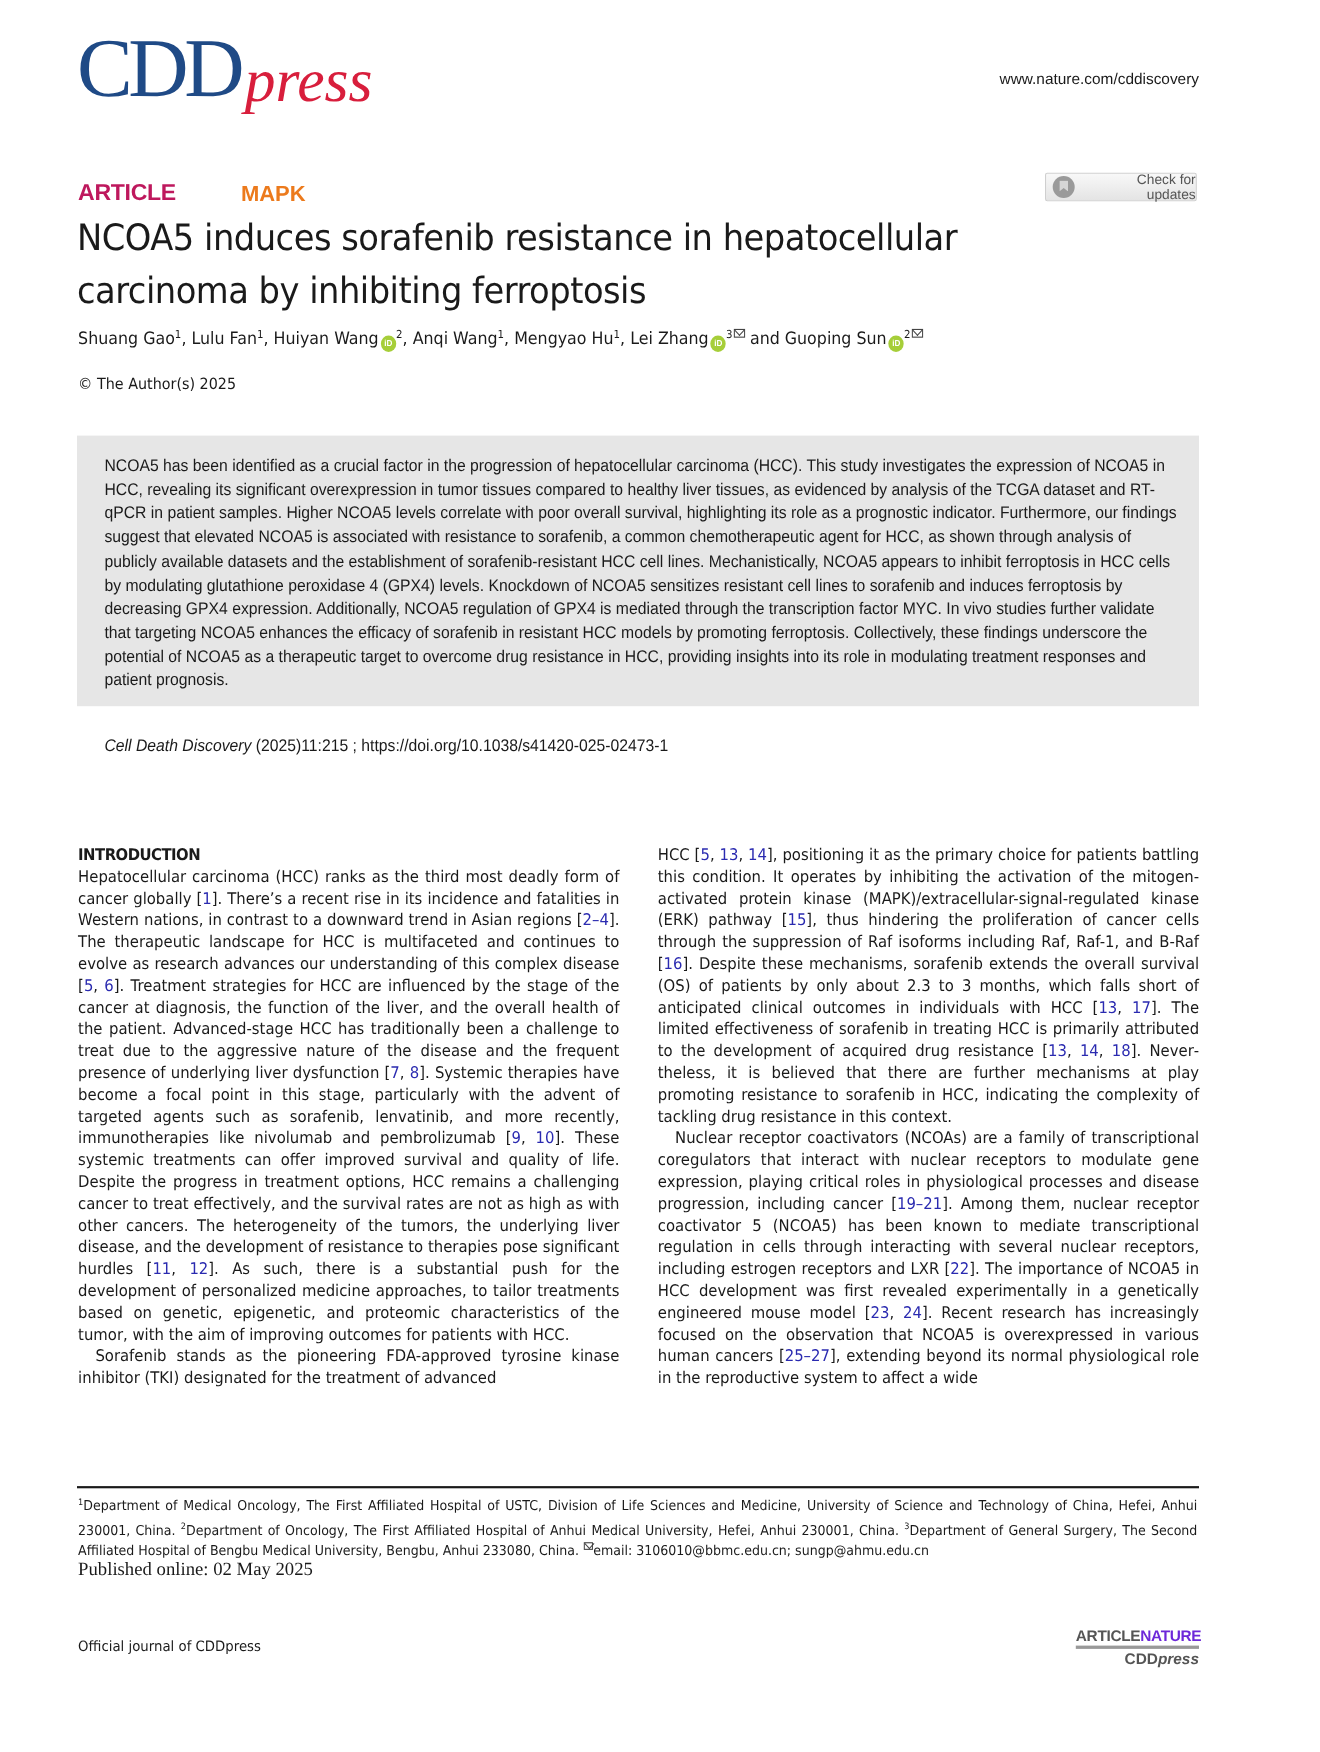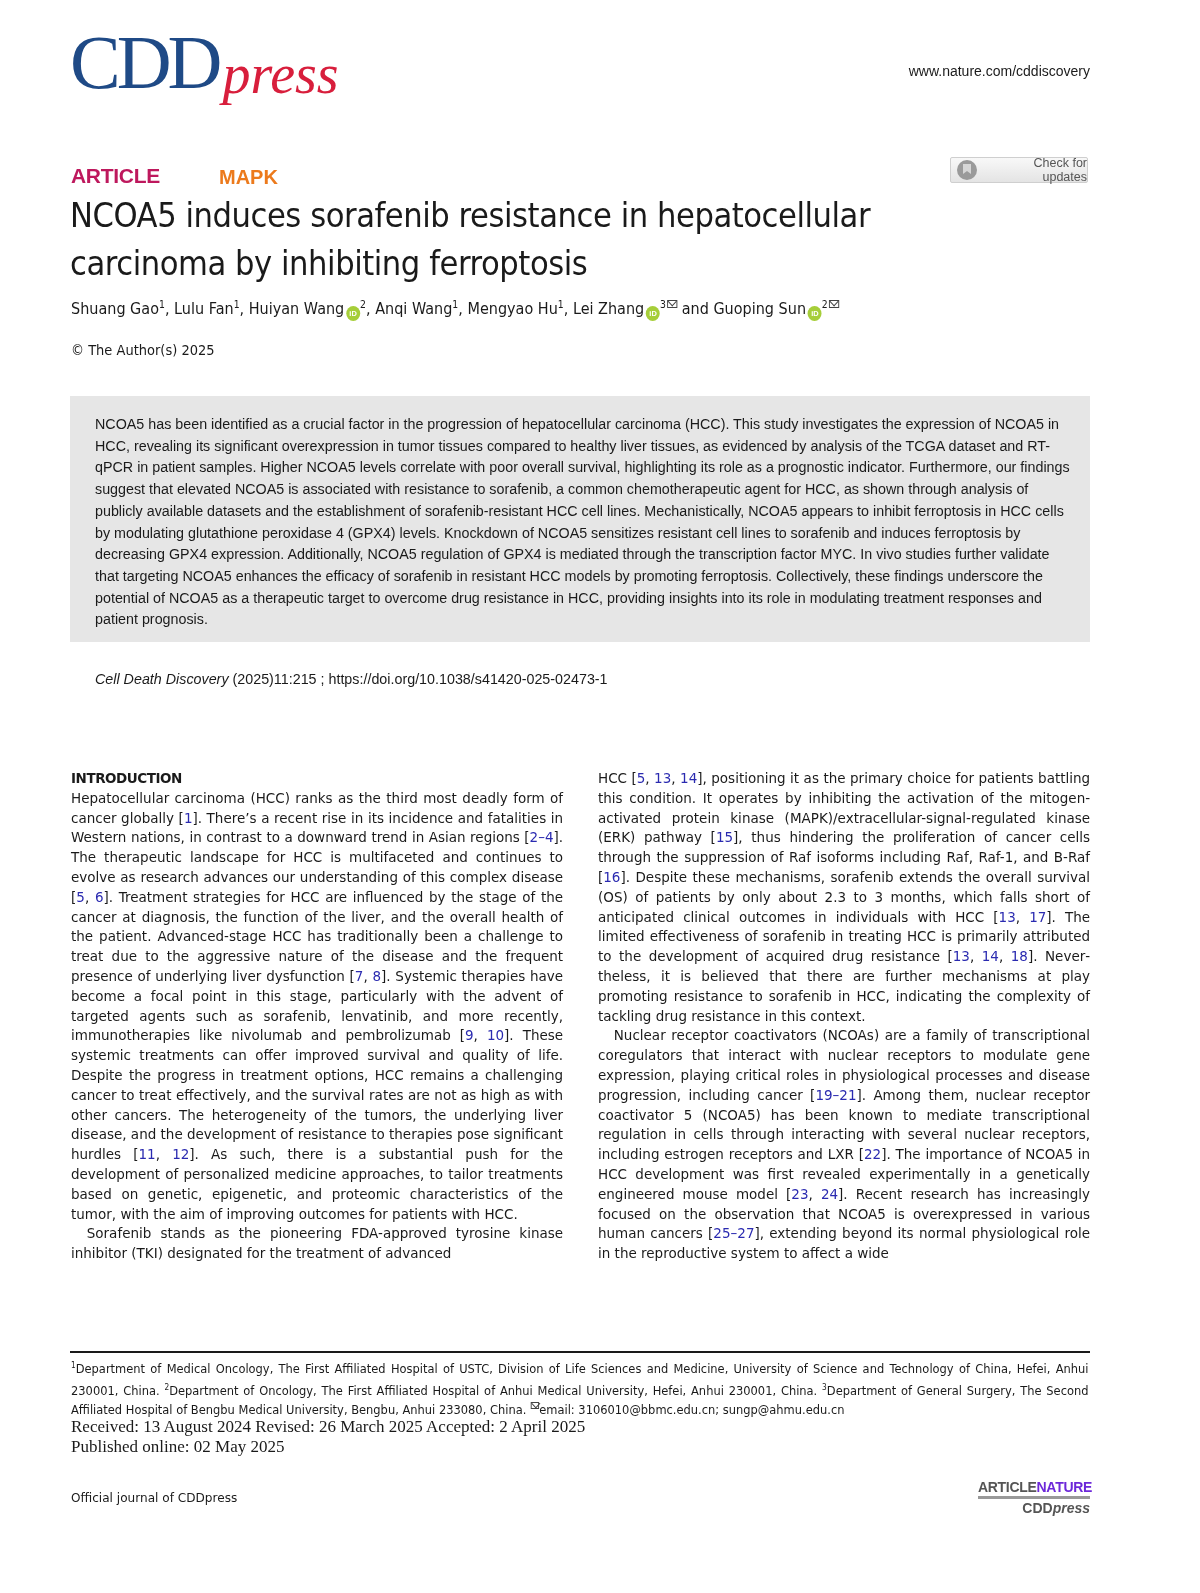--- a/index.html
+++ b/index.html
@@ -103,21 +103,20 @@
   <div class="col-inner" id="col-right-inner">
       <p><span>HCC [</span><span class="ref">5</span><span>, </span><span class="ref">13</span><span>, </span><span class="ref">14</span><span>], positioning it as the primary choice for patients battling this condition. It operates by inhibiting the activation of the mitogen-activated protein kinase (MAPK)/extracellular-signal-regulated kinase (ERK) pathway [</span><span class="ref">15</span><span>], thus hindering the prolifera­tion of cancer cells through the suppression of Raf isoforms including Raf, Raf-1, and B-Raf [</span><span class="ref">16</span><span>]. Despite these mechanisms, sorafenib extends the overall survival (OS) of patients by only about 2.3 to 3 months, which falls short of anticipated clinical outcomes in individuals with HCC [</span><span class="ref">13</span><span>, </span><span class="ref">17</span><span>]. The limited effective­ness of sorafenib in treating HCC is primarily attributed to the development of acquired drug resistance [</span><span class="ref">13</span><span>, </span><span class="ref">14</span><span>, </span><span class="ref">18</span><span>]. Never­theless, it is believed that there are further mechanisms at play promoting resistance to sorafenib in HCC, indicating the complex­ity of tackling drug resistance in this context.</span></p>
       <p class="indent"><span>Nuclear receptor coactivators (NCOAs) are a family of transcrip­tional coregulators that interact with nuclear receptors to modulate gene expression, playing critical roles in physiological processes and disease progression, including cancer [</span><span class="ref">19–21</span><span>]. Among them, nuclear receptor coactivator 5 (NCOA5) has been known to mediate transcriptional regulation in cells through interacting with several nuclear receptors, including estrogen receptors and LXR [</span><span class="ref">22</span><span>]. The importance of NCOA5 in HCC development was first revealed experimentally in a genetically engineered mouse model [</span><span class="ref">23</span><span>, </span><span class="ref">24</span><span>]. Recent research has increas­ingly focused on the observation that NCOA5 is overexpressed in various human cancers [</span><span class="ref">25–27</span><span>], extending beyond its normal physiological role in the reproductive system to affect a wide</span></p>
     </div>
 </div>
 
 <div class="abs foot-rule"></div>
 <div class="abs affil" id="affil"><sup>1</sup><span>Department of Medical Oncology, The First Affiliated Hospital of USTC, Division of Life Sciences and Medicine, University of Science and Technology of China, Hefei, Anhui 230001, China. </span><sup>2</sup><span>Department of Oncology, The First Affiliated Hospital of Anhui Medical University, Hefei, Anhui 230001, China. </span><sup>3</sup><span>Department of General Surgery, The Second Affiliated Hospital of Bengbu Medical University, Bengbu, Anhui 233080, China. </span><span class="mail-icon" style="vertical-align: 5px; width: 9px; height: 7px;"></span><span>email: 3106010@bbmc.edu.cn; sungp@ahmu.edu.cn</span></div>
 
 <div class="abs dates">
-  <div>Received: 13 August 2024 Revised: 26 March 2025 Accepted: 2 April 2025</div>
   <div>Published online: 02 May 2025</div>
 </div>
 
 <div class="abs official">Official journal of CDDpress</div>
 
 <div class="abs sn-logo">
   <div class="sn-springer"><span>ARTICLE</span><span class="nat">NATURE</span></div>
   <div class="sn-rule"></div>
   <div class="sn-cdd"><span>CDD</span><span class="p">press</span></div>
 </div>

